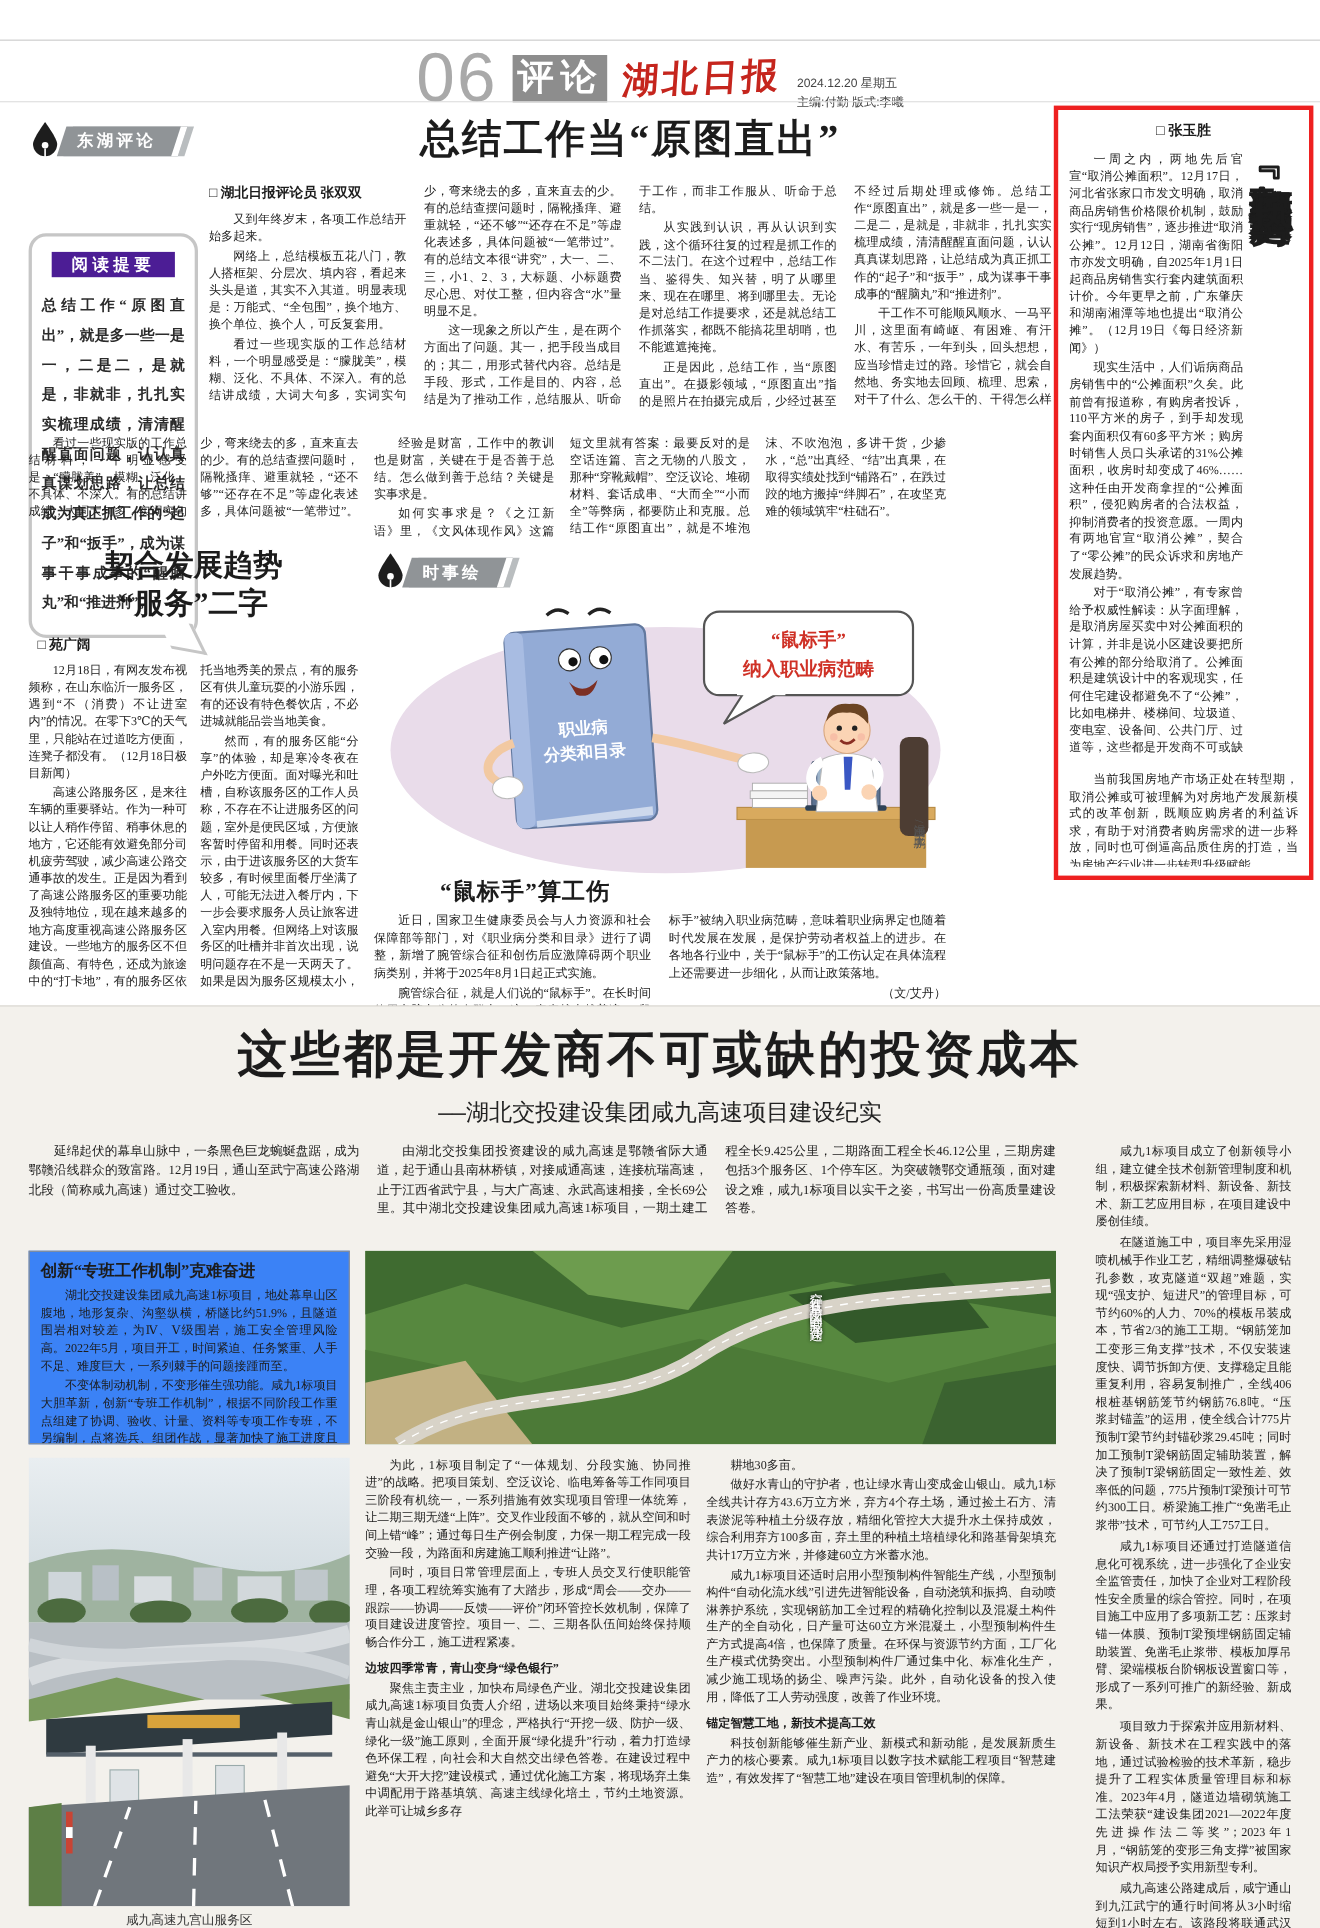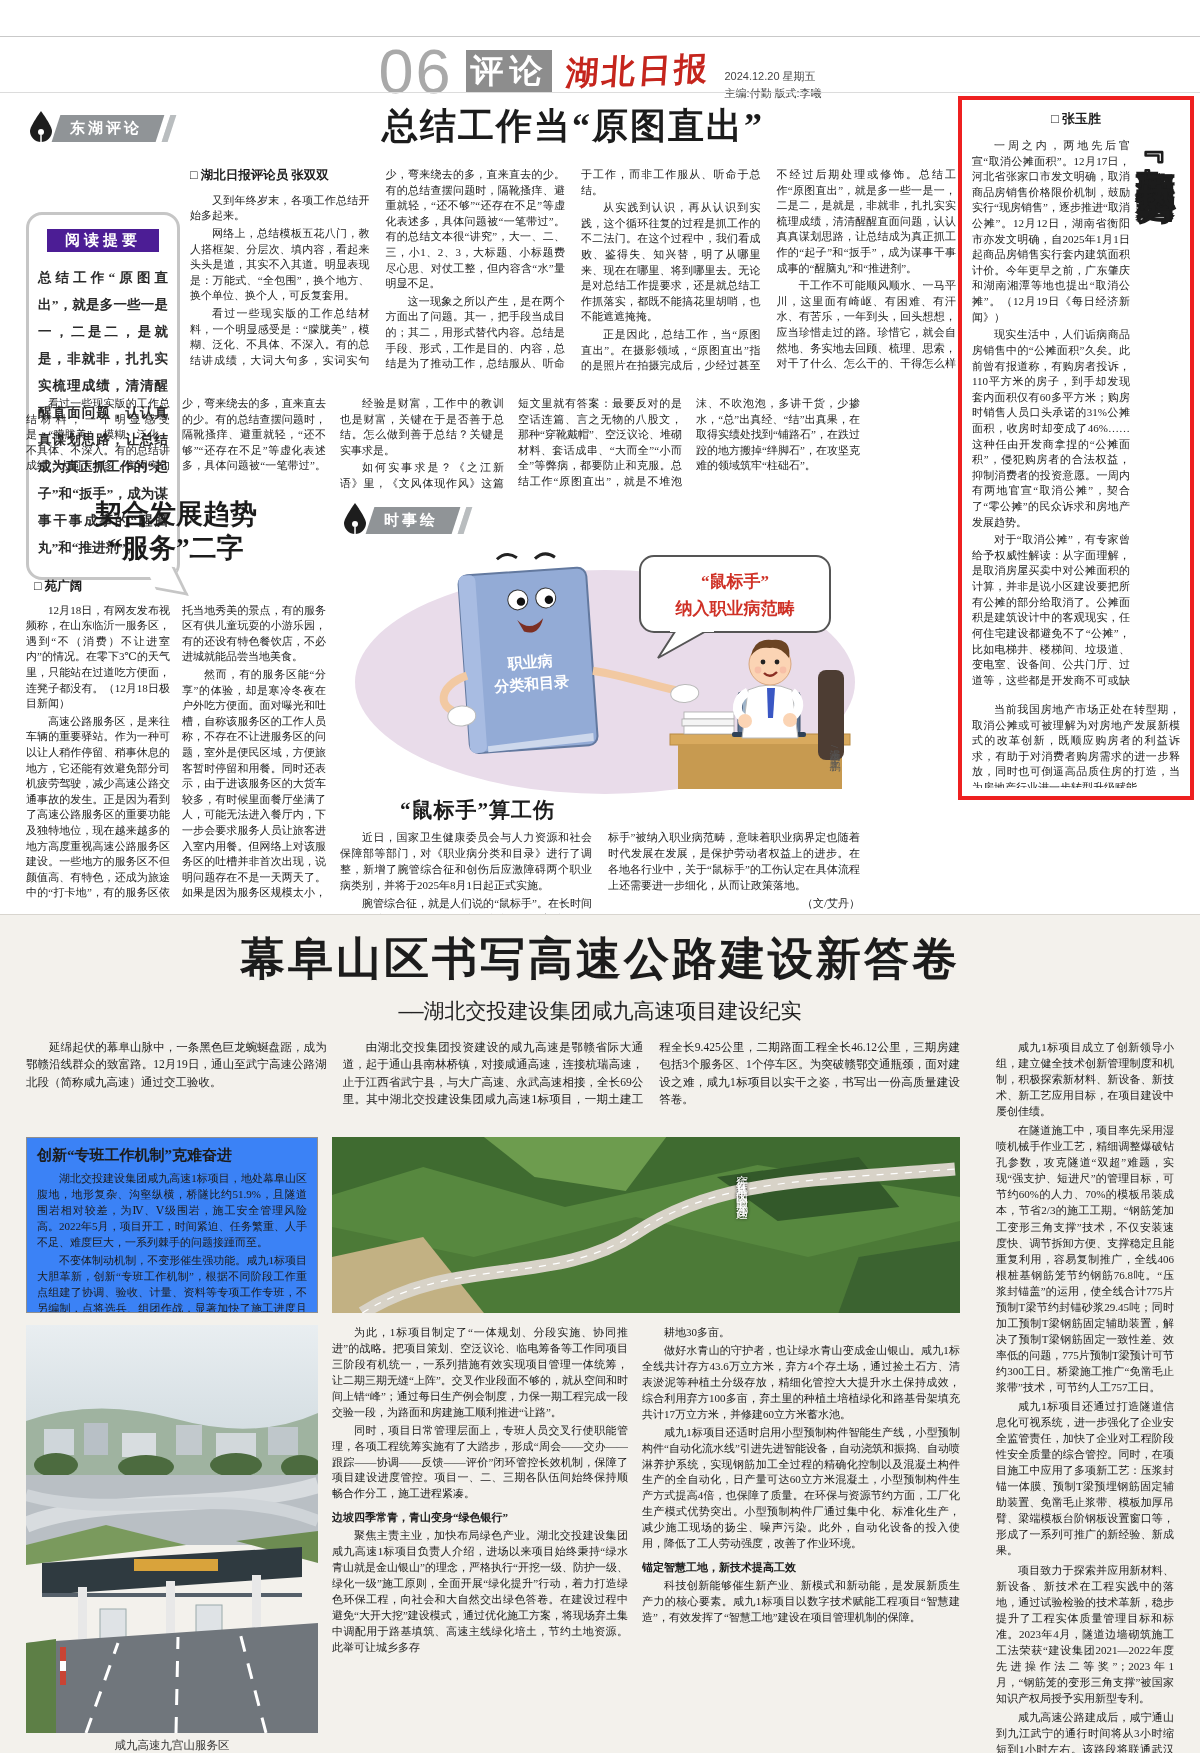--- a/index.html
+++ b/index.html
@@ -134,21 +134,21 @@
   </div>
 
   <div class="article1">
     <div class="a1-title">总结工作当“原图直出”</div>
     <div class="a1-body">
       <div class="byline">□ 湖北日报评论员 张双双</div>
       <p class="para">又到年终岁末，各项工作总结开始多起来。</p>
       <p class="para">网络上，总结模板五花八门，教人搭框架、分层次、填内容，看起来头头是道，其实不入其道。明显表现是：万能式、“全包围”，换个地方、换个单位、换个人，可反复套用。</p>
       <p class="para">看过一些现实版的工作总结材料，一个明显感受是：“朦胧美”，模糊、泛化、不具体、不深入。有的总结讲成绩，大词大句多，实词实句少，弯来绕去的多，直来直去的少。有的总结查摆问题时，隔靴搔痒、避重就轻，“还不够”“还存在不足”等虚化表述多，具体问题被“一笔带过”。有的总结文本很“讲究”，大一、二、三，小1、2、3，大标题、小标题费尽心思、对仗工整，但内容含“水”量明显不足。</p>
       <p class="para">这一现象之所以产生，是在两个方面出了问题。其一，把手段当成目的；其二，用形式替代内容。总结是手段、形式，工作是目的、内容，总结是为了推动工作，总结服从、听命于工作，而非工作服从、听命于总结。</p>
-      <p class="para">从实践到认识，再从认识到实践，这个循环往复的过程是抓工作的不二法门。在这个过程中，我们看成败、鉴得失、知兴替，明了从哪里来、现在在哪里、将到哪里去。无论是对总结工作提要求，还是就总结工作抓落实，都既不能搞花里胡哨，也不能遮遮掩掩。</p>
+      <p class="para">从实践到认识，再从认识到实践，这个循环往复的过程是抓工作的不二法门。在这个过程中，总结工作当、鉴得失、知兴替，明了从哪里来、现在在哪里、将到哪里去。无论是对总结工作提要求，还是就总结工作抓落实，都既不能搞花里胡哨，也不能遮遮掩掩。</p>
       <p class="para">正是因此，总结工作，当“原图直出”。在摄影领域，“原图直出”指的是照片在拍摄完成后，少经过甚至不经过后期处理或修饰。总结工作“原图直出”，就是多一些一是一，二是二，是就是，非就非，扎扎实实梳理成绩，清清醒醒直面问题，认认真真谋划思路，让总结成为真正抓工作的“起子”和“扳手”，成为谋事干事成事的“醒脑丸”和“推进剂”。</p>
       <p class="para">干工作不可能顺风顺水、一马平川，这里面有崎岖、有困难、有汗水、有苦乐，一年到头，回头想想，应当珍惜走过的路。珍惜它，就会自然地、务实地去回顾、梳理、思索，对干了什么、怎么干的、干得怎么样进行“原图直出”。不珍惜它，就会习惯性地去找模板、写流水账、抄文章。</p>
     </div>
   </div>
 
   <div class="belowrow">
 
     <div class="svc">
       <div class="svc-cont">
         <p class="para">看过一些现实版的工作总结材料，一个明显感受是：“朦胧美”，模糊、泛化、不具体、不深入。有的总结讲成绩，大词大句多，实词实句少，弯来绕去的多，直来直去的少。有的总结查摆问题时，隔靴搔痒、避重就轻，“还不够”“还存在不足”等虚化表述多，具体问题被“一笔带过”。有的总结文本很“讲究”，大一、二、三，小1、2、3，大标题、小标题费尽心思、对仗工整，但内容含“水”量明显不足。</p>
@@ -268,21 +268,21 @@
       </div>
       <div class="rb-headline">『取消公摊面积』契合发展趋势</div>
     </div>
     <div class="rb-bottom">
       <p class="para">当前我国房地产市场正处在转型期，取消公摊或可被理解为对房地产发展新模式的改革创新，既顺应购房者的利益诉求，有助于对消费者购房需求的进一步释放，同时也可倒逼高品质住房的打造，当为房地产行业进一步转型升级赋能。</p>
     </div>
   </div>
 </div>
 
 <div class="feature">
-  <div class="f-head">幕阜山区书写高速公路建设新答卷</div>
+  <div class="f-head">这些都是开发商不可或缺的投资成本</div>
   <div class="f-sub">——湖北交投建设集团咸九高速项目建设纪实</div>
 
   <div class="f-wrap">
     <div class="f-main">
       <div class="f-intro">
         <p class="para">延绵起伏的幕阜山脉中，一条黑色巨龙蜿蜒盘踞，成为鄂赣沿线群众的致富路。12月19日，通山至武宁高速公路湖北段（简称咸九高速）通过交工验收。</p>
         <p class="para">由湖北交投集团投资建设的咸九高速是鄂赣省际大通道，起于通山县南林桥镇，对接咸通高速，连接杭瑞高速，止于江西省武宁县，与大广高速、永武高速相接，全长69公里。其中湖北交投建设集团咸九高速1标项目，一期土建工程全长9.425公里，二期路面工程全长46.12公里，三期房建包括3个服务区、1个停车区。为突破赣鄂交通瓶颈，面对建设之难，咸九1标项目以实干之姿，书写出一份高质量建设答卷。</p>
       </div>
 
       <div class="f-row2">

